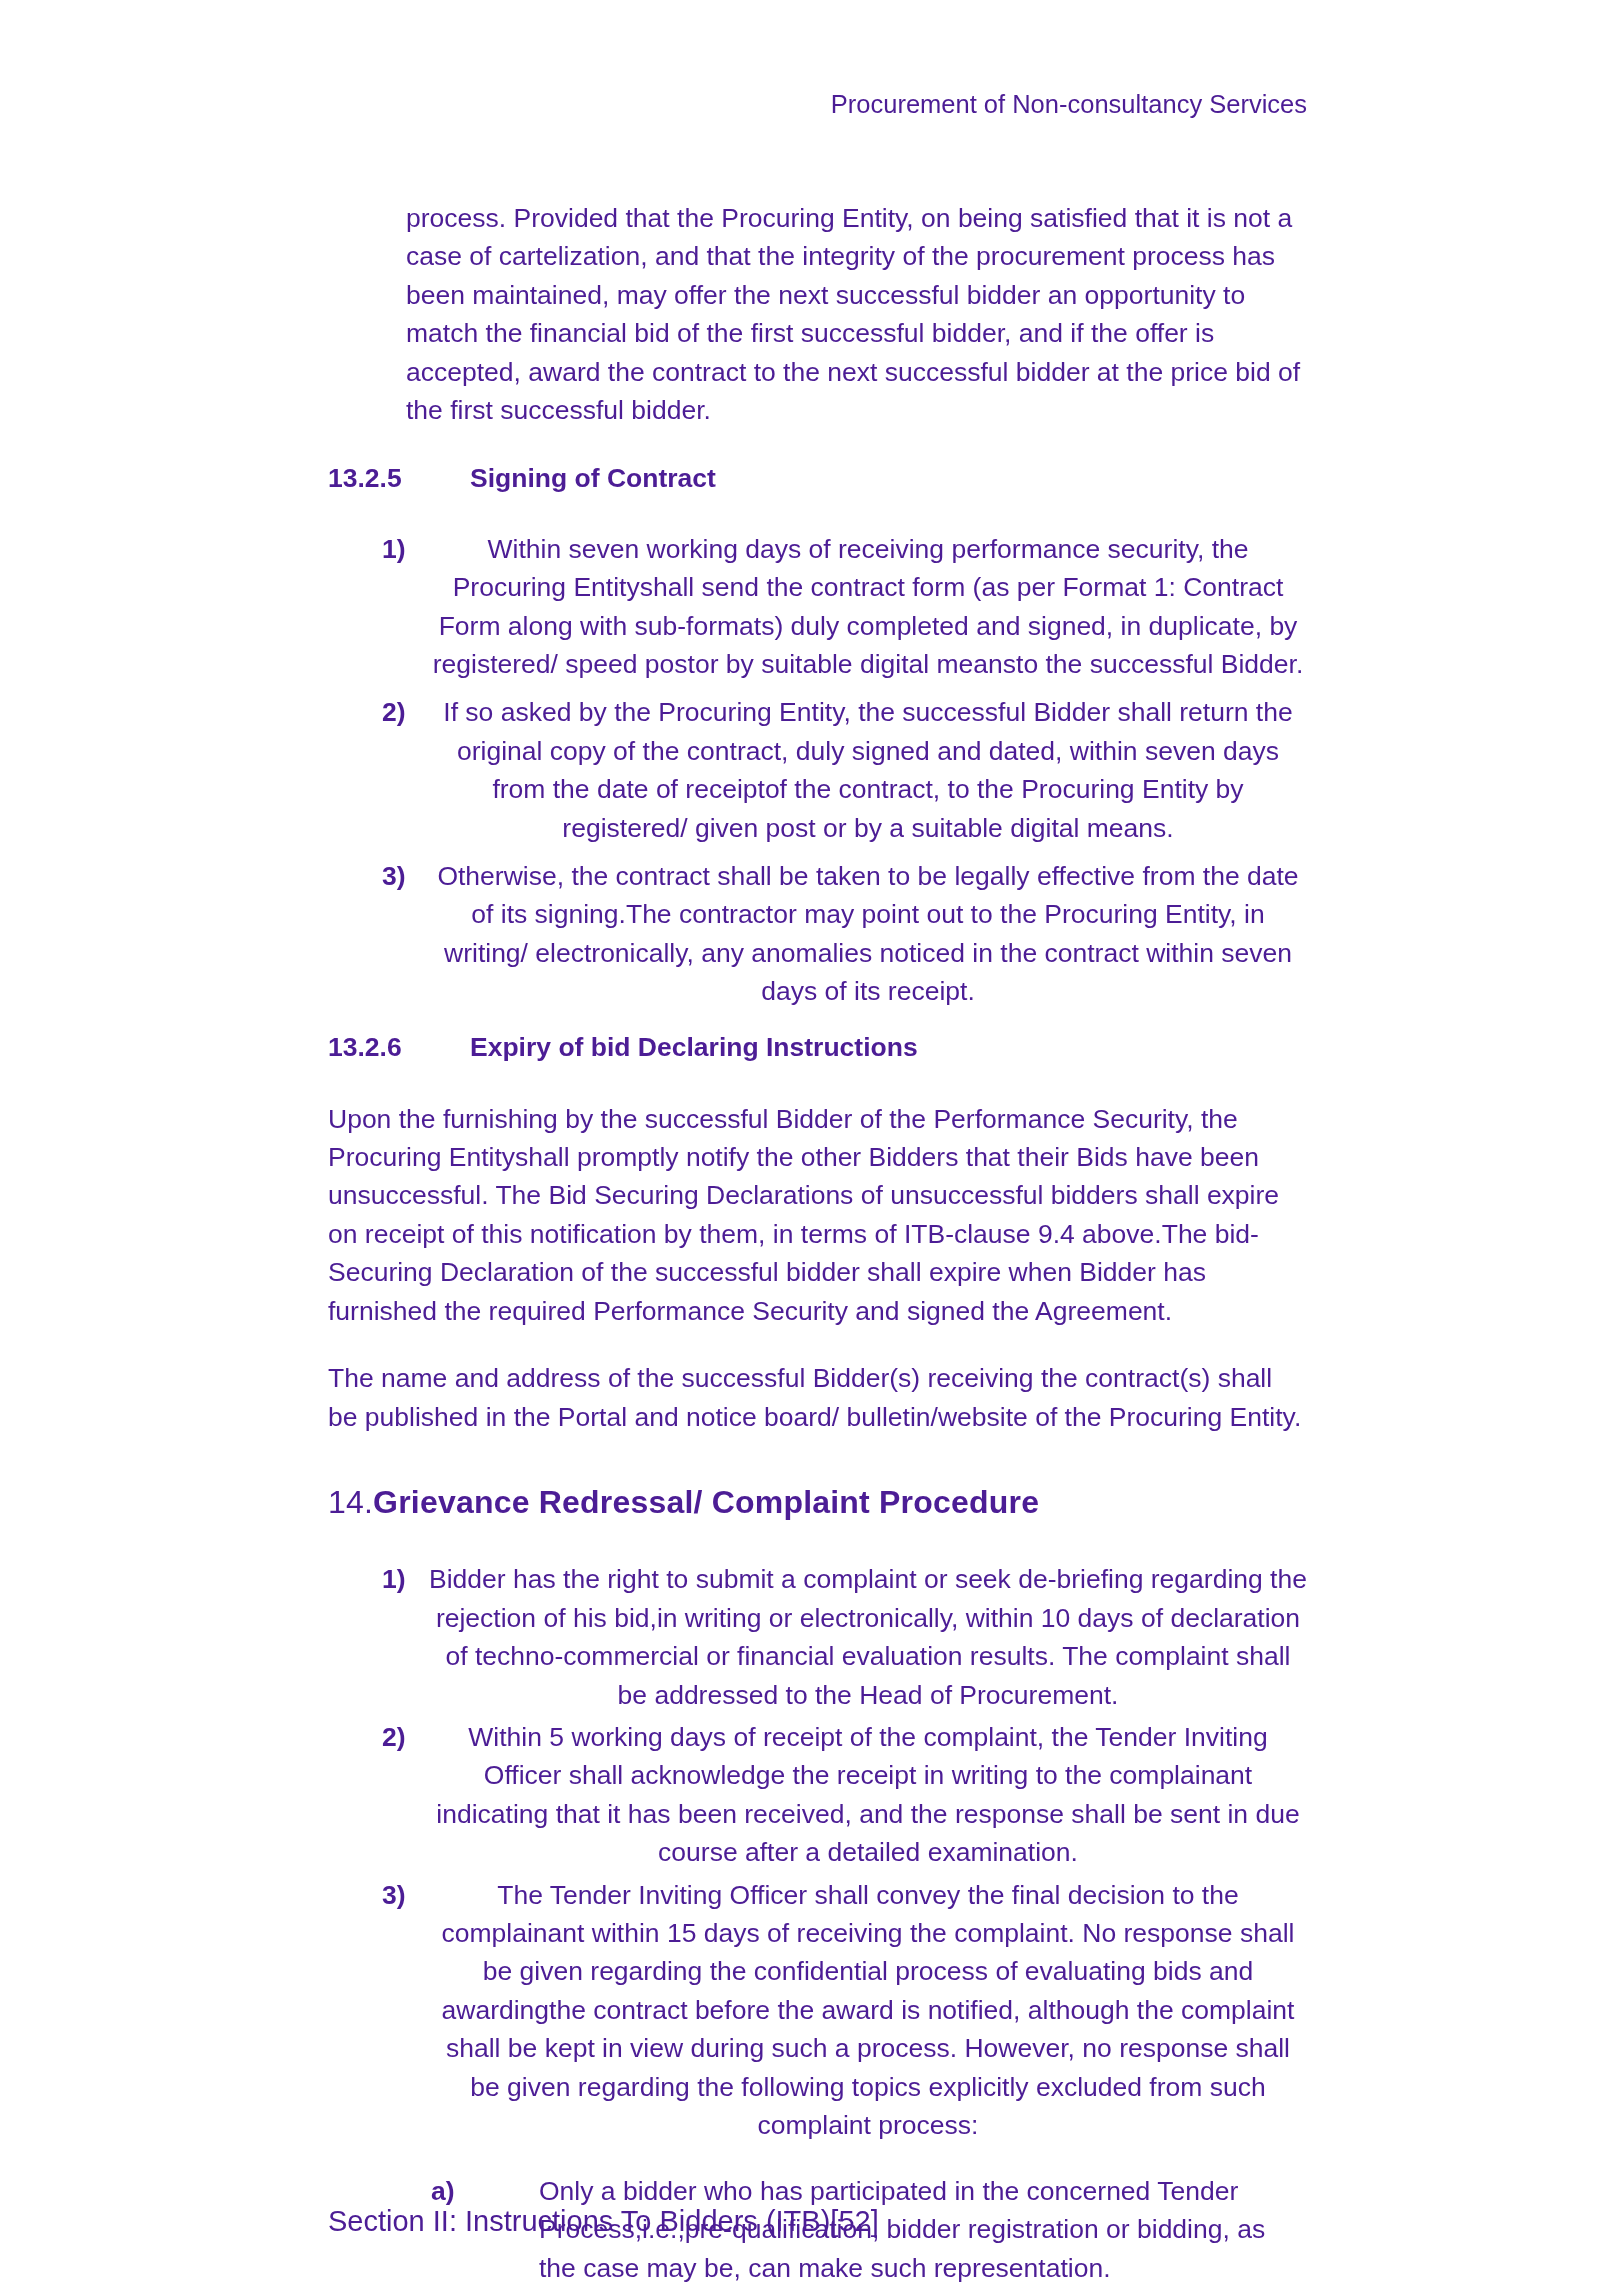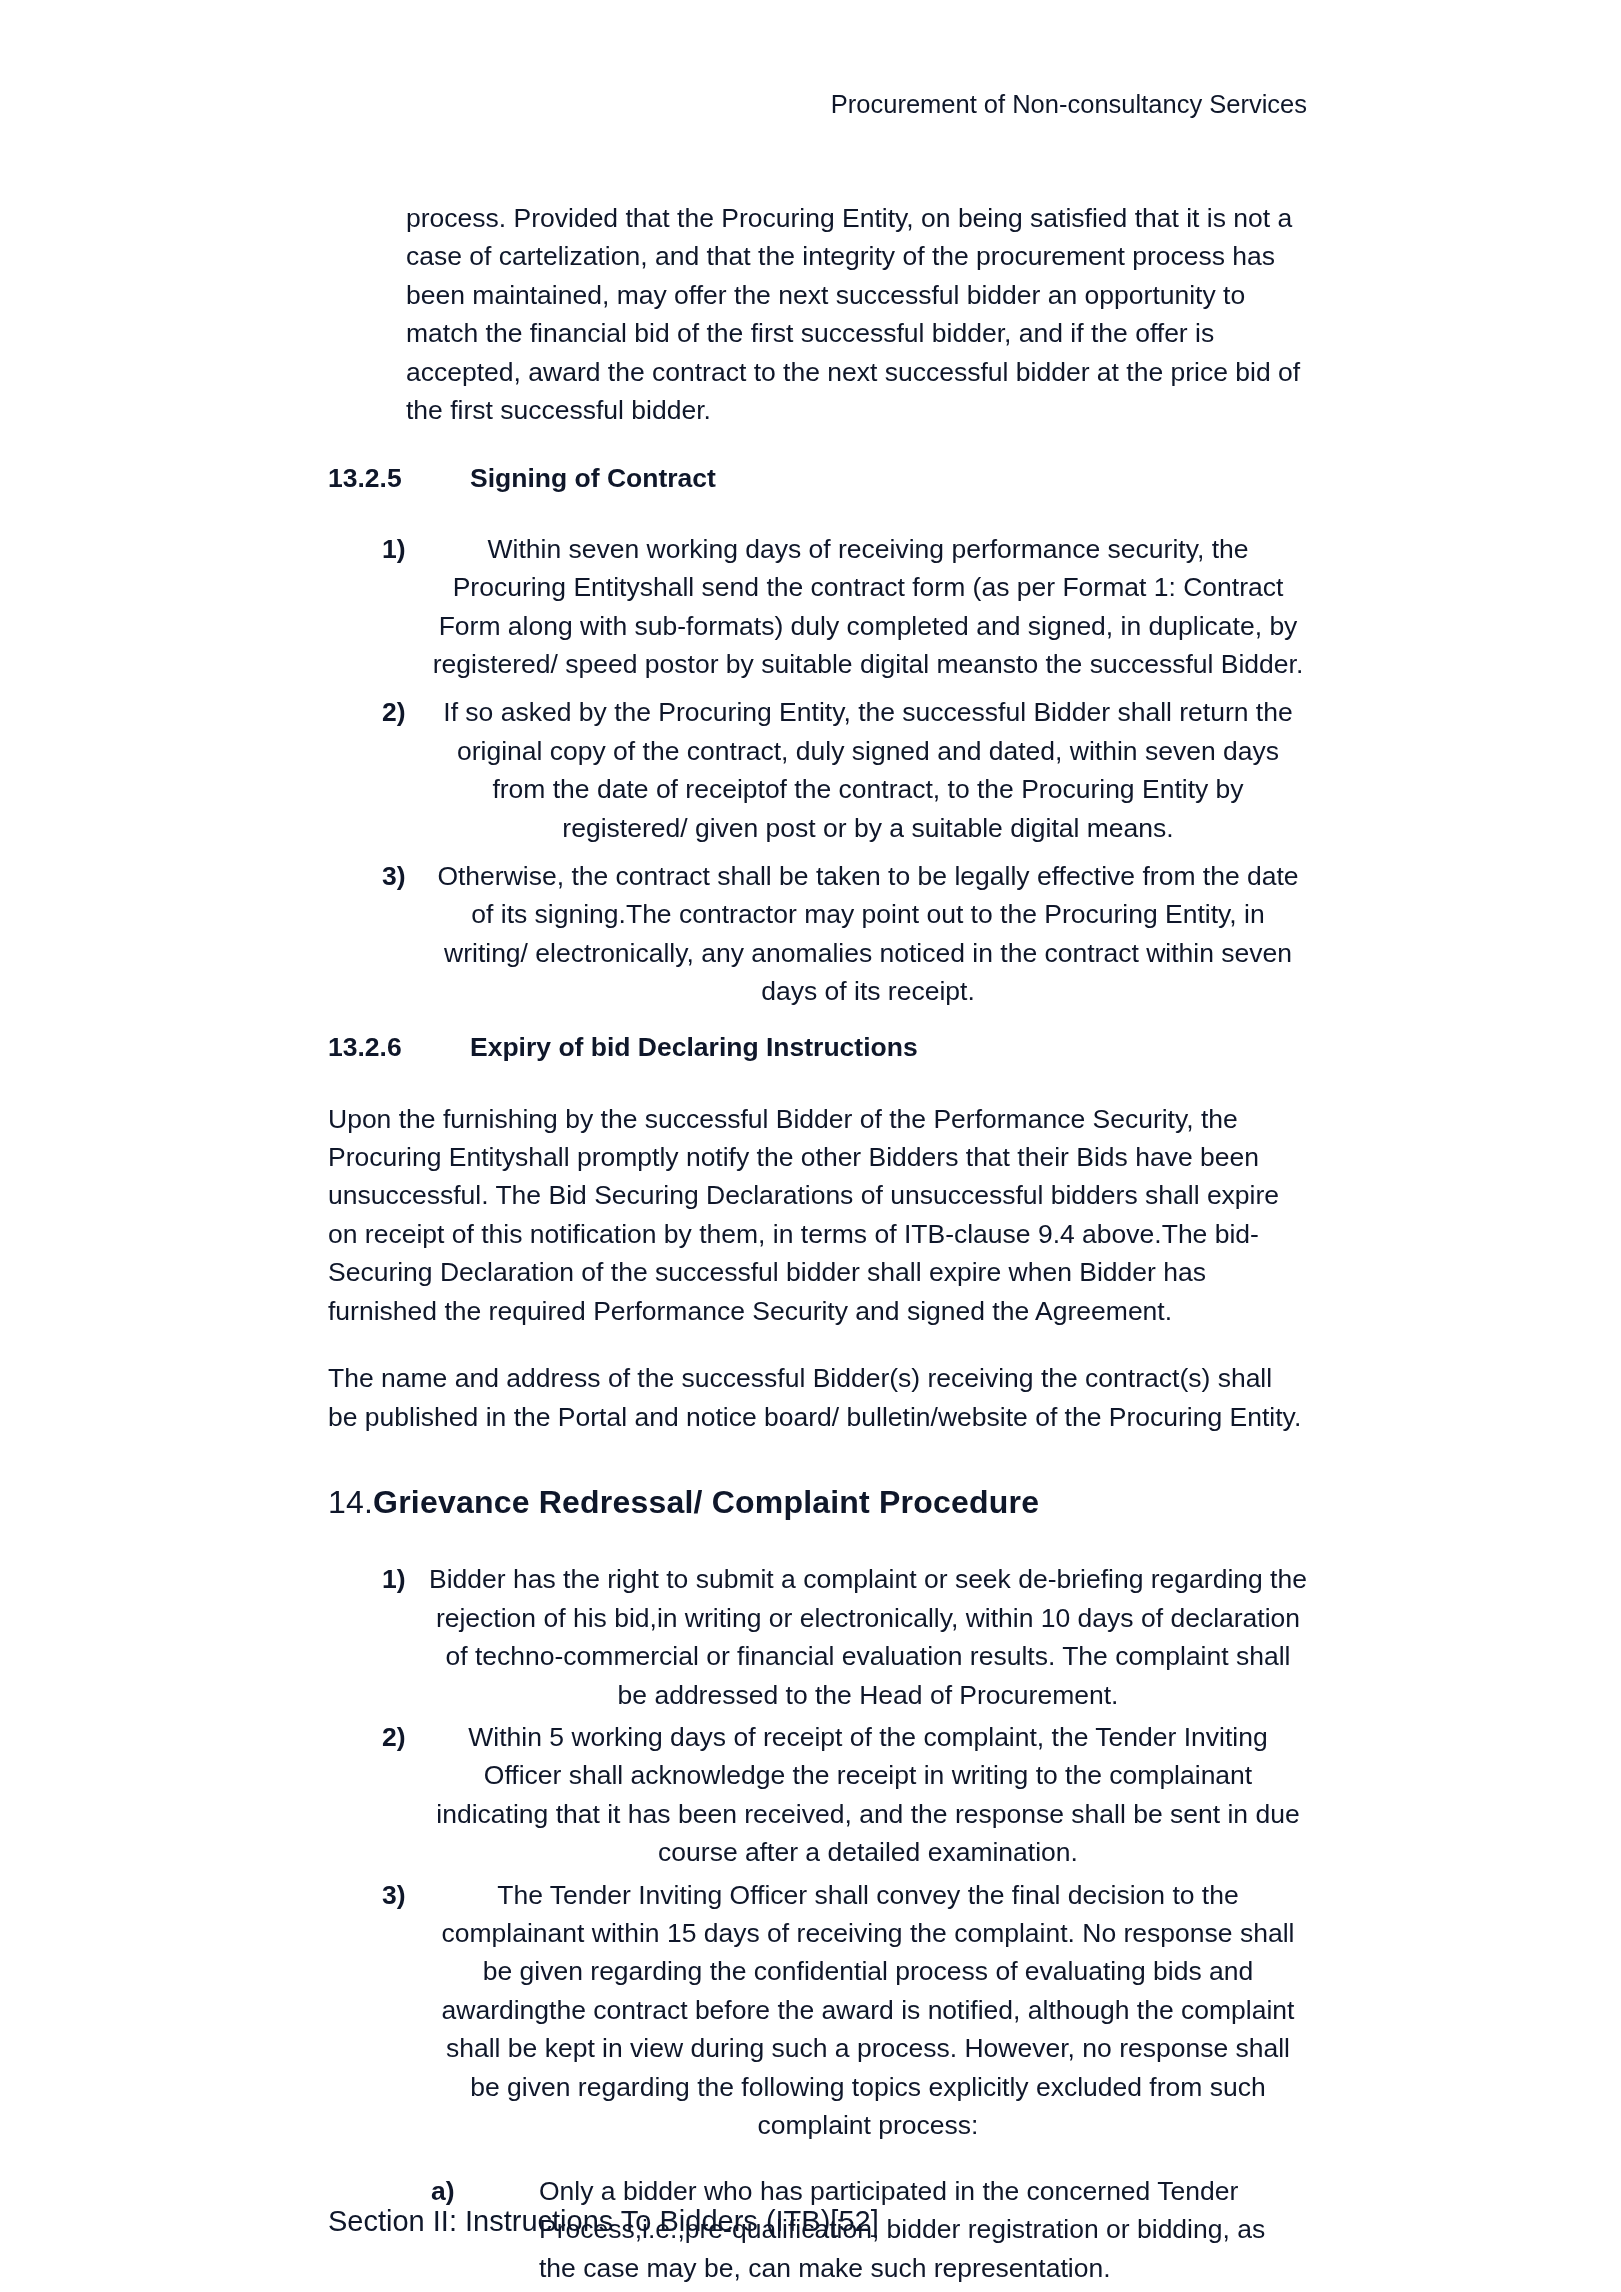--- a/index.html
+++ b/index.html
@@ -3,21 +3,21 @@
 <meta charset="utf-8">
 <style>
   * { margin: 0; padding: 0; box-sizing: border-box; }
   html, body { background: #ffffff; }
   .page {
     position: relative;
     width: 1357px;
     height: 2293px;
     margin: 0 auto;
     background: #ffffff;
-    color: #0f172a;
+    color: #4c1d95;
     font-family: "Liberation Sans", sans-serif;
     font-size: 26.5px;
     line-height: 1.45;
     padding: 86px 182px 0 196px;
   }
   .header {
     text-align: right;
     font-size: 25.5px;
     margin-bottom: 76px;
   }

